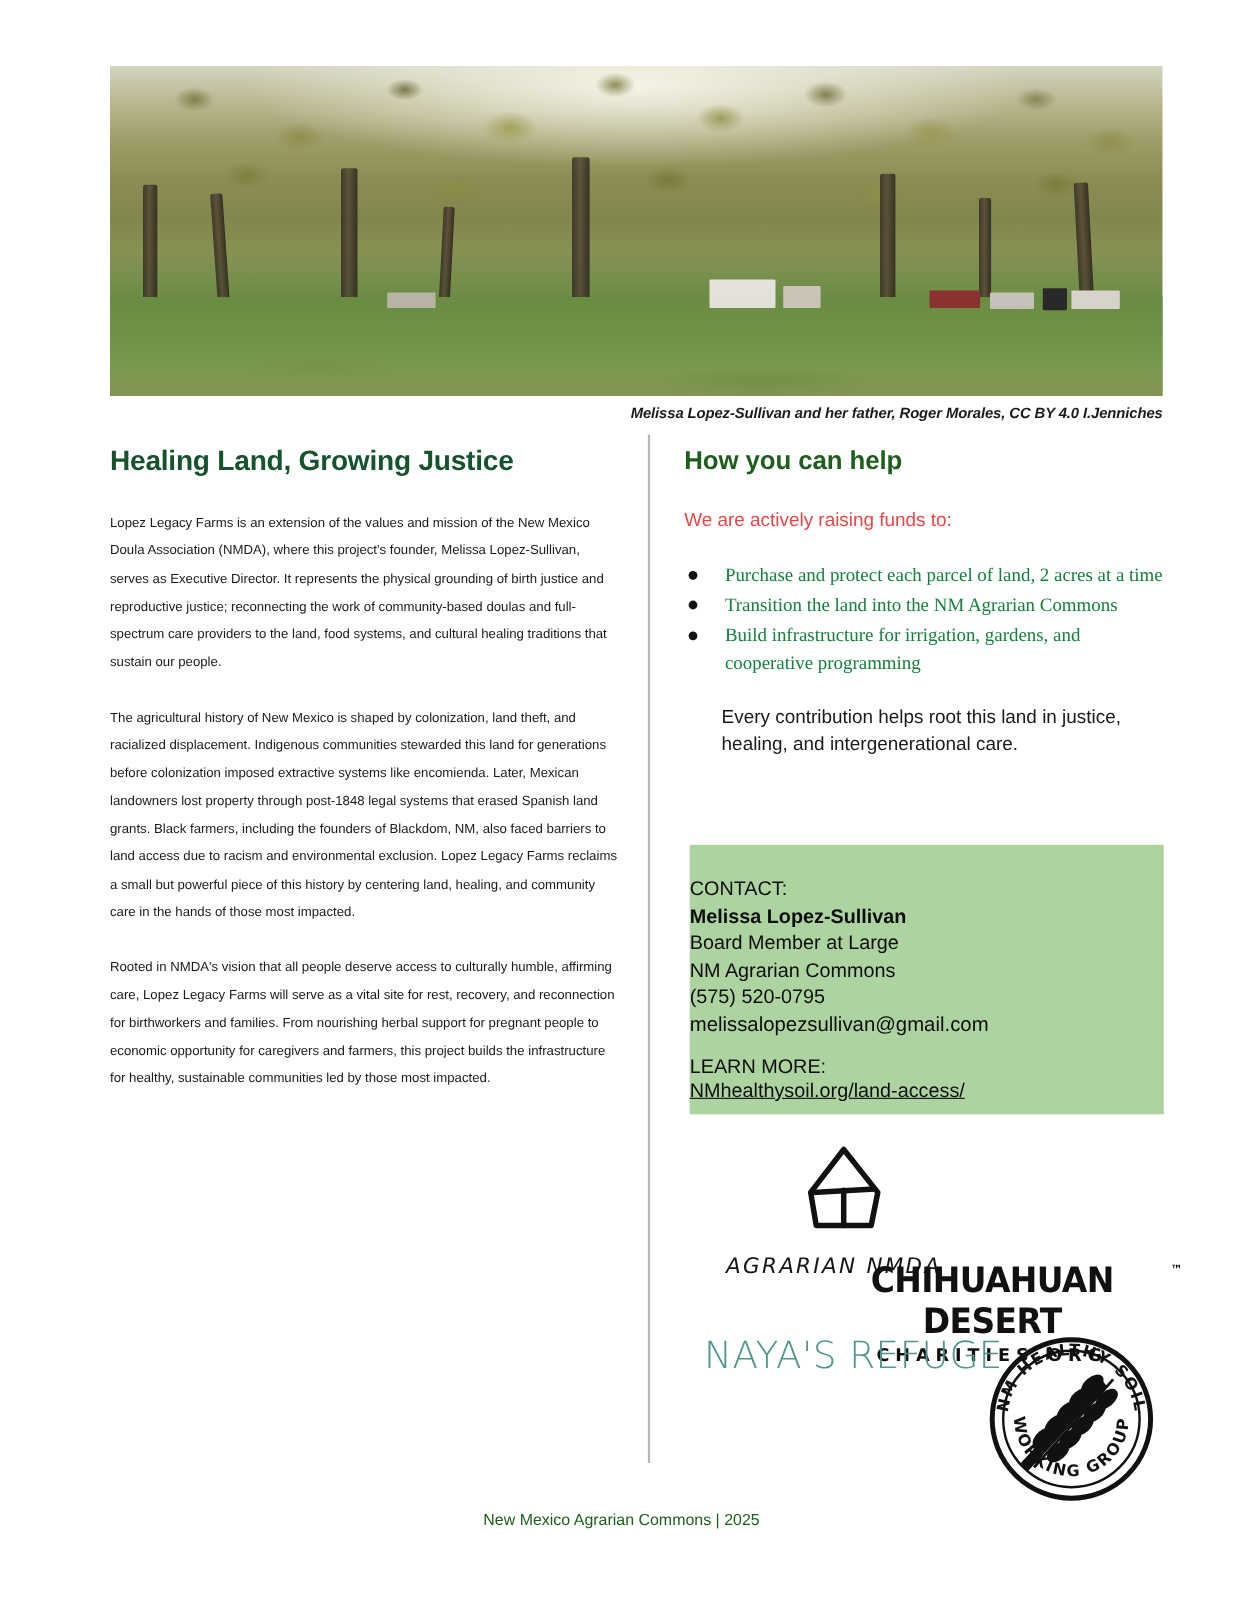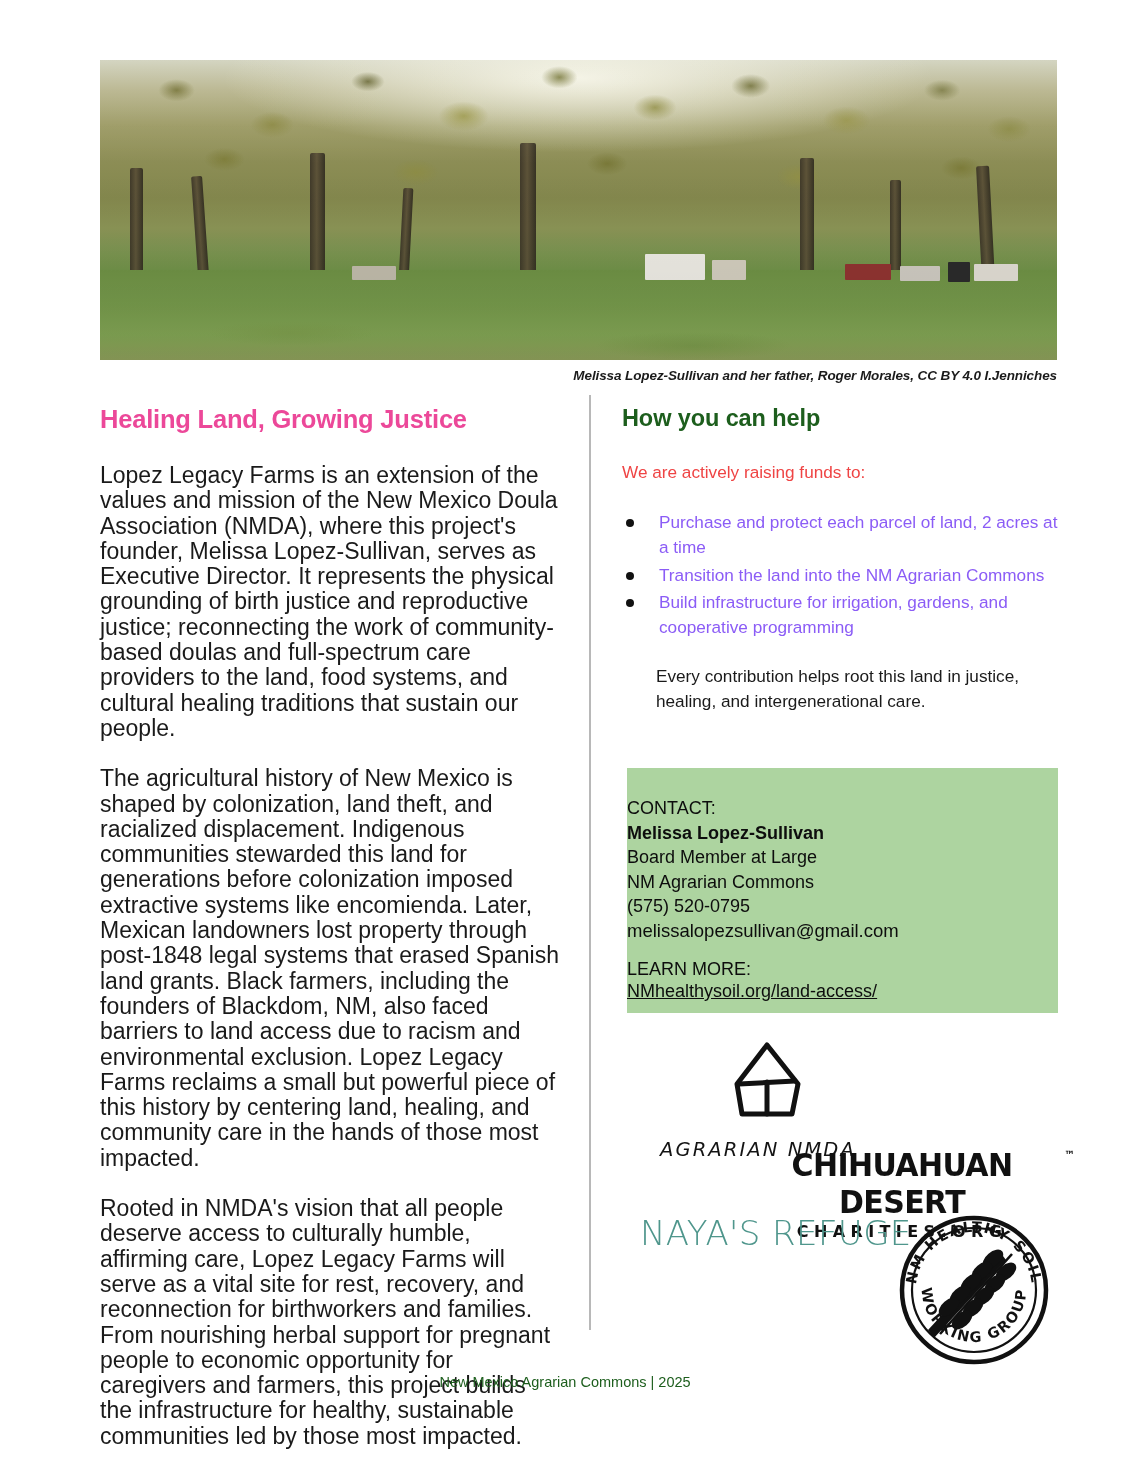--- a/index.html
+++ b/index.html
@@ -131,27 +131,27 @@
   .left-col {
     position: absolute;
     left: 100px;
     top: 405px;
     width: 462px;
   }
 
   h1.page-title {
     font-size: 25.5px;
     font-weight: bold;
-    color: #ec4899;
+    color: #14532d;
     letter-spacing: -0.2px;
     margin-bottom: 29px;
   }
 
   .body-p {
-    font-size: 23px;
+    font-size: 12px;
     line-height: 25.3px;
     color: #1a1a1a;
     margin-bottom: 25px;
   }
   .body-p:last-child { margin-bottom: 0; }
 
   
   .right-col {
     position: absolute;
     left: 622px;
@@ -173,22 +173,23 @@
     color: #ef4444;
     margin-bottom: 25px;
   }
 
   ul.help-list { list-style: none; margin: 0 0 24px 0; padding: 0; }
   ul.help-list li {
     position: relative;
     padding-left: 37px;
     font-size: 17.2px;
     line-height: 25.3px;
-    color: #8b5cf6;
+    color: #15803d;
     margin-bottom: 2px;
+    font-family: Liberation Serif, serif;
   }
   ul.help-list li .dot {
     position: absolute;
     left: 4px;
     top: 9px;
     width: 8px;
     height: 8px;
     background: #111;
     border-radius: 50%;
   }

